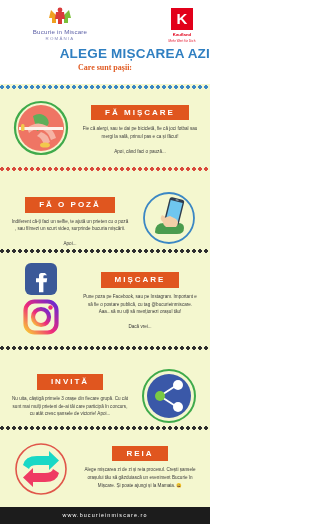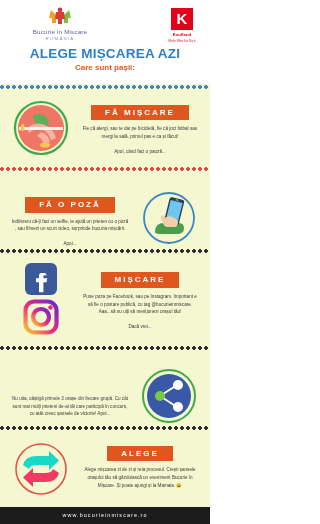--- a/index.html
+++ b/index.html
@@ -65,33 +65,34 @@
     font-size: 4.3px; color: #e2001a;
     font-weight: bold; margin-top: 1.5px;
   }
   .kauf-tag {
     font-size: 3px; color: #e2001a; margin-top: 2px;
     letter-spacing: .1px;
   }
   .title {
     position: absolute;
     left: 0; right: 0; top: 46px;
-    text-align: center;
+    text-align: right;
     color: #2f7fc1;
     font-size: 13.5px;
     font-weight: bold;
     letter-spacing: .2px;
   }
   .subtitle {
     position: absolute;
     left: 0; right: 0; top: 63px;
     text-align: center;
     color: #e05a22;
     font-size: 8px;
     font-weight: bold;
+    font-family: Liberation Serif, serif;
   }
 
   
   .divider {
     height: 6px;
     flex: 0 0 auto;
     background-repeat: repeat-x;
     background-size: 6px 6px;
     background-position: 0 center;
   }
@@ -272,37 +273,38 @@
         <circle cx="29" cy="29" r="26" fill="none" stroke="#3faa4b" stroke-width="2"></circle>
         <circle cx="29" cy="29" r="22" fill="#3a58a8"></circle>
         <line x1="20" y1="29" x2="37" y2="18" stroke="#ffffff" stroke-width="1.8"></line>
         <line x1="20" y1="29" x2="37" y2="40" stroke="#ffffff" stroke-width="1.8"></line>
         <circle cx="20" cy="29" r="5" fill="#7ac943"></circle>
         <circle cx="38" cy="18" r="5" fill="#ffffff"></circle>
         <circle cx="38" cy="40" r="5" fill="#ffffff"></circle>
       </svg>
     </div>
     <div class="body">
+      <div class="chip">INVITĂ</div>
       <div class="para">Nu uita, câștigă primele 3 orașe din fiecare grupă. Cu cât sunt mai mulți prieteni de-ai tăi care participă în concurs, cu atât cresc șansele de victorie! Apoi...</div>
       <div class="teaser"></div>
     </div>
   </div>
 
   <div class="divider div-dark"></div>
 
   <div class="step">
     <div class="art">
       <svg width="60" height="60" viewBox="0 0 60 60">
         <circle cx="30" cy="30" r="25" fill="none" stroke="#e0564a" stroke-width="1.6"></circle>
         <path d="M12 26 q2 -9 14 -9 l12 0 l0 -5 l10 9.5 l-10 9.5 l0 -5 l-12 0 q-7 0 -8 4 z" fill="#18d8c6"></path>
         <path d="M48 34 q-2 9 -14 9 l-12 0 l0 5 l-10 -9.5 l10 -9.5 l0 5 l12 0 q7 0 8 -4 z" fill="#ef3b63"></path>
       </svg>
     </div>
     <div class="body">
-      <div class="chip">ALEGE</div>
+      <div class="chip">REIA</div>
       <div class="para">Alege mișcarea zi de zi și reia procesul. Crești șansele orașului tău să găzduiască un eveniment Bucurie în Mișcare. Și poate ajungi și la Mamaia. 😀</div>
       <div class="teaser"></div>
     </div>
   </div>
 
   <div class="footer">
     <span>www.bucurieinmiscare.ro</span>
   </div>
 
 </div>

